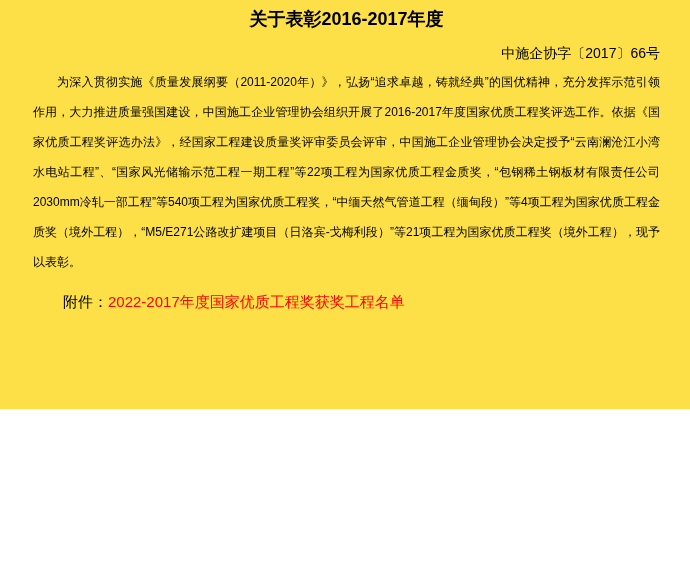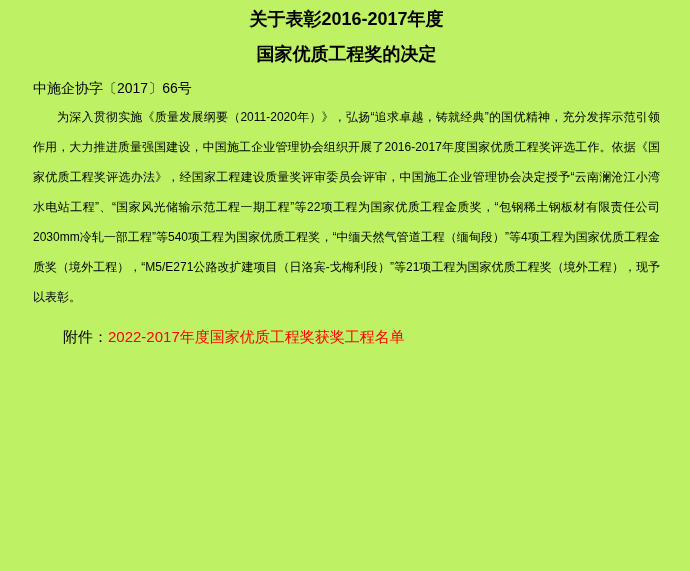--- a/index.html
+++ b/index.html
@@ -10,38 +10,38 @@
   body {
     width: 690px;
     height: 571px;
     overflow: hidden;
     font-family: "Liberation Sans", "DejaVu Sans", sans-serif;
     color: #000000;
   }
   .page {
     box-sizing: border-box;
     width: 690px;
-    height: 571px;
+    height: 409px;
     padding: 2px 30px 0 33px;
-    background: #bef264;
+    background: #fde047;
   }
   .title {
     margin: 0;
     text-align: center;
     font-size: 18px;
     font-weight: bold;
     color: #000000;
   }
   .title-line {
     display: block;
     line-height: 35px;
   }
   .doc-number {
     margin-top: 6px;
-    text-align: left;
+    text-align: right;
     font-size: 14px;
     font-weight: normal;
     line-height: 20px;
     color: #000000;
   }
   .salutation {
     margin-top: 28px;
     font-size: 15px;
     font-weight: bold;
     line-height: 30px;
@@ -76,21 +76,20 @@
     cursor: pointer;
   }
 </style>
 </head>
 <body>
 
 <div class="page">
 
   <h1 class="title">
     <span class="title-line">关于表彰2016-2017年度</span>
-    <span class="title-line">国家优质工程奖的决定</span>
   </h1>
 
   <div class="doc-number">中施企协字〔2017〕66号</div>
 
 
   <p class="body-para first">为深入贯彻实施《质量发展纲要（2011-2020年）》，弘扬“追求卓越，铸就经典”的国优精神，充分发挥示范引领作用，大力推进质量强国建设，中国施工企业管理协会组织开展了2016-2017年度国家优质工程奖评选工作。依据《国家优质工程奖评选办法》，经国家工程建设质量奖评审委员会评审，中国施工企业管理协会决定授予“云南澜沧江小湾水电站工程”、“国家风光储输示范工程一期工程”等22项工程为国家优质工程金质奖，“包钢稀土钢板材有限责任公司2030mm冷轧一部工程”等540项工程为国家优质工程奖，“中缅天然气管道工程（缅甸段）”等4项工程为国家优质工程金质奖（境外工程），“M5/E271公路改扩建项目（日洛宾-戈梅利段）”等21项工程为国家优质工程奖（境外工程），现予以表彰。</p>
 
 
   <div class="attachment">
     <span class="attachment-label">附件：</span><a class="attachment-link">2022-2017年度国家优质工程奖获奖工程名单</a>

